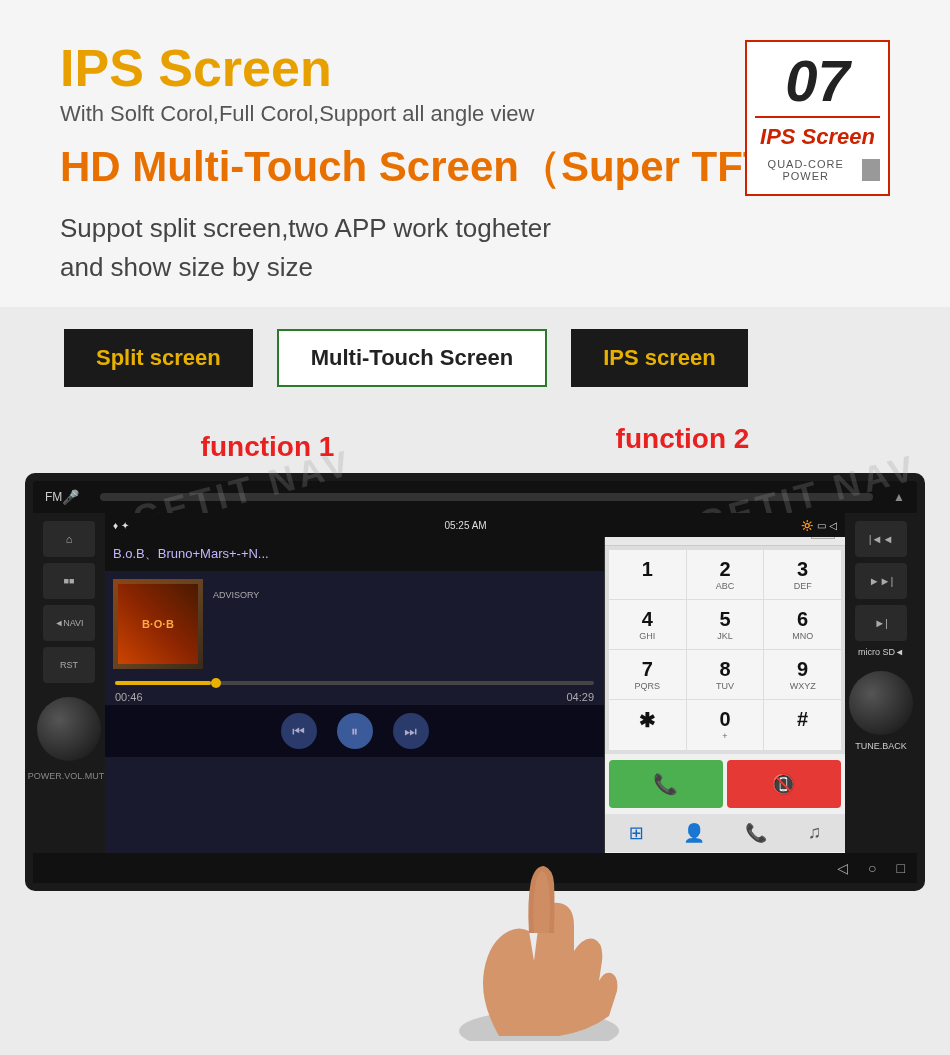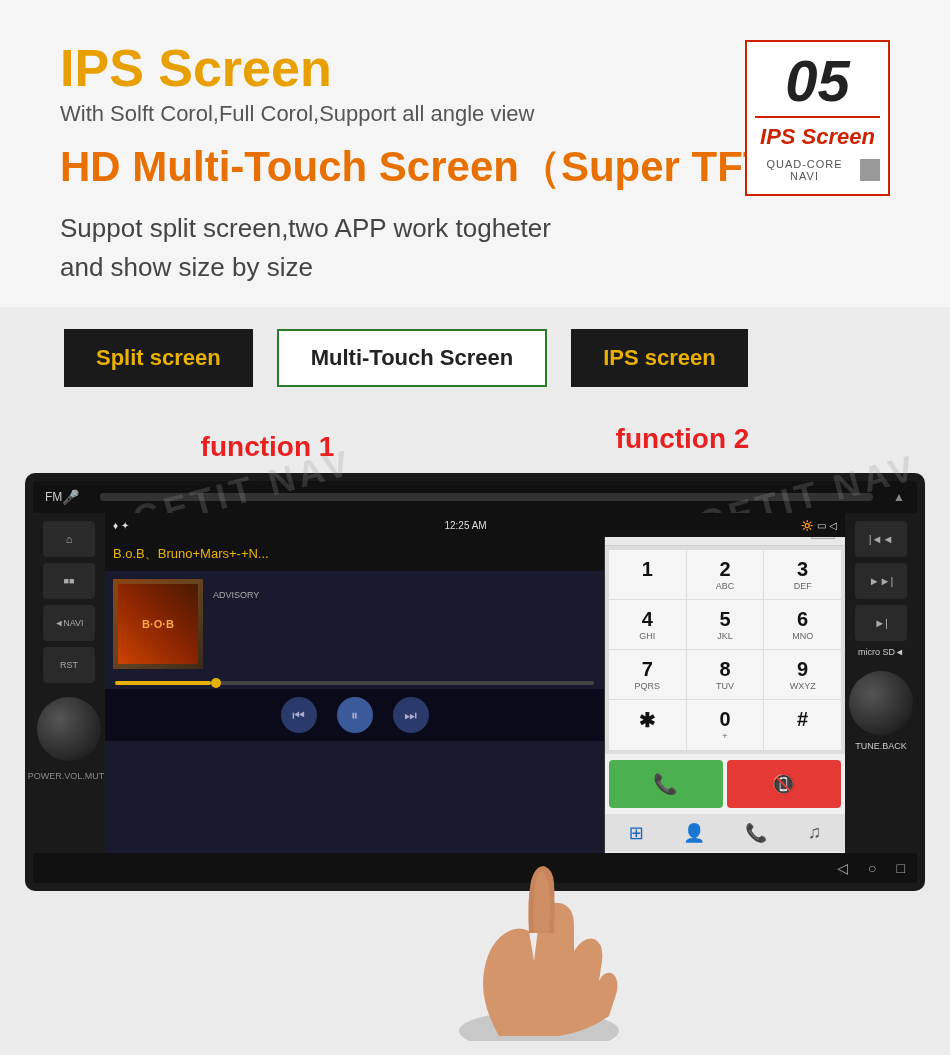--- a/index.html
+++ b/index.html
@@ -522,44 +522,44 @@
 
     .screen-left-content {
       position: absolute;
       top: 24px;
       left: 0;
       right: 0;
       bottom: 0;
     }
 
     .bob-label {
-      color: #eab308;
+      color: #c4b5fd;
       font-size: 13px;
       padding: 8px;
       background: #111;
     }
 
     .divider-vertical {
       width: 1px;
       background: #333;
     }
   </style>
 </head>
 <body>
 
 <div class="page-wrapper">
 
   <div class="top-section-inner">
 
     <div class="badge-box">
-      <div class="badge-num">05</div>
+      <div class="badge-num">07</div>
       <div class="badge-divider"></div>
       <div class="badge-ips">IPS Screen</div>
       <div class="badge-chips">
-        <span>QUAD-CORE NAVI</span>
+        <span>QUAD-CORE POWER</span>
         <div class="chip-icon"></div>
       </div>
     </div>
 
     <div class="title-ips" style="color:#e8a000;">IPS Screen</div>
     <div class="subtitle-soft">With Solft Corol,Full Corol,Support all angle view</div>
     <div class="hd-title" style="color:#e87000;">HD Multi-Touch Screen（Super TFT)</div>
     <div class="support-text">
       <span>Suppot split screen,two APP work togheter</span><br>
       <span>and show size by size</span>
@@ -608,21 +608,21 @@
               <span style="font-size:9px;">RST</span>
             </div>
           <div class="knob-left"></div>
           <div style="color:#888;font-size:9px;margin-top:4px;text-align:center;">POWER.VOL.MUTE</div>
         </div>
 
         <div class="screen-area">
 
           <div class="status-bar">
             <span>♦ ✦</span>
-            <span>12:25 AM</span>
+            <span>05:25 AM</span>
             <span>🔆 ▭ ◁</span>
           </div>
 
           <div class="screen-left">
             <div class="screen-left-content">
               <div class="bob-label">B.o.B、Bruno+Mars+-+N...</div>
               <div class="album-area">
                 <div class="album-art">
                   <div class="album-art-inner">
                     <span style="font-size:11px; color:#ffaa44; font-weight:bold;">B·O·B</span>
@@ -631,20 +631,24 @@
                 <div style="flex:1; color:#888; font-size:10px; padding-top:4px;margin-top:7px;">
                   <div style="color:#aaa; font-size:9px;">ADVISORY</div>
                 </div>
               </div>
               <div class="progress-bar-area">
                 <div class="progress-bar-bg">
                   <div class="progress-bar-fill"></div>
                   <div class="progress-dot"></div>
                 </div>
               </div>
+              <div class="time-row">
+                <span>00:46</span>
+                <span>04:29</span>
+              </div>
               <div class="music-controls">
                 <div class="music-ctrl-btn">⏮</div>
                 <div class="music-ctrl-btn" style="background:#3a5a9a;">⏸</div>
                 <div class="music-ctrl-btn">⏭</div>
               </div>
             </div>
           </div>
 
           <div class="divider-vertical"></div>
 

